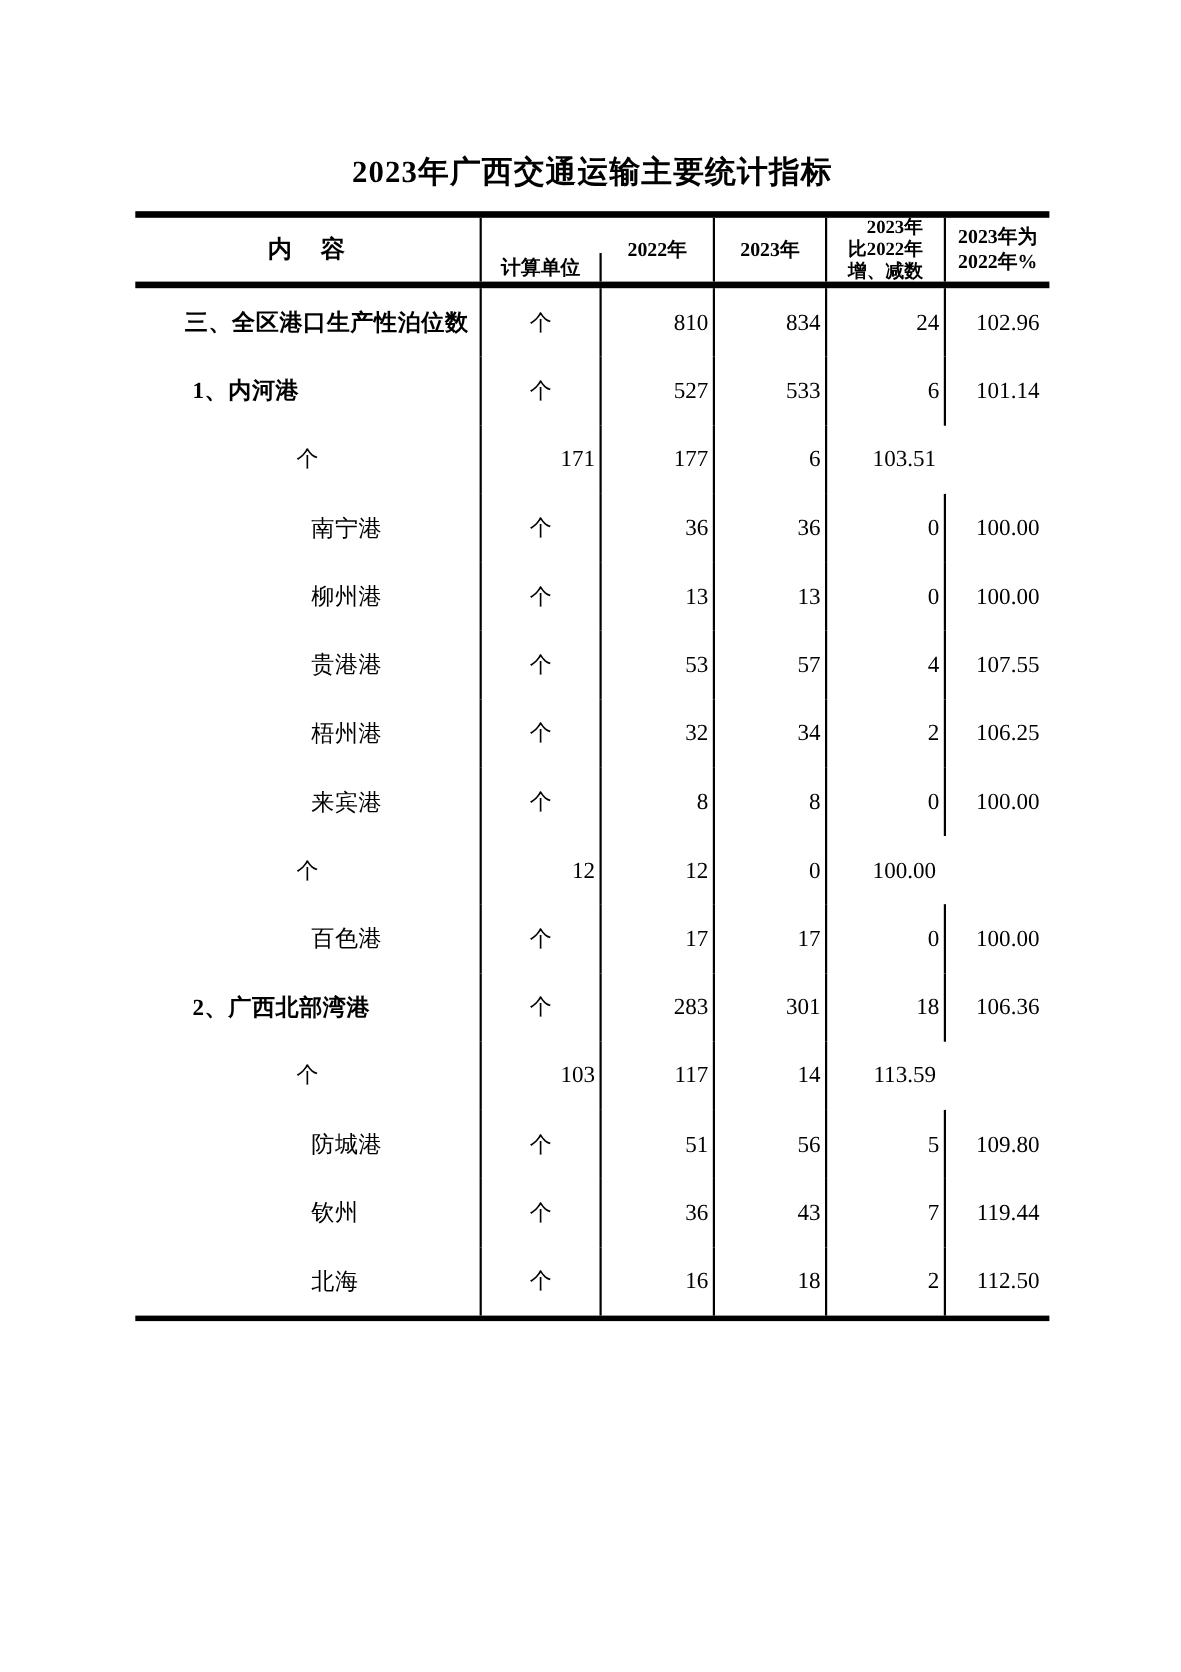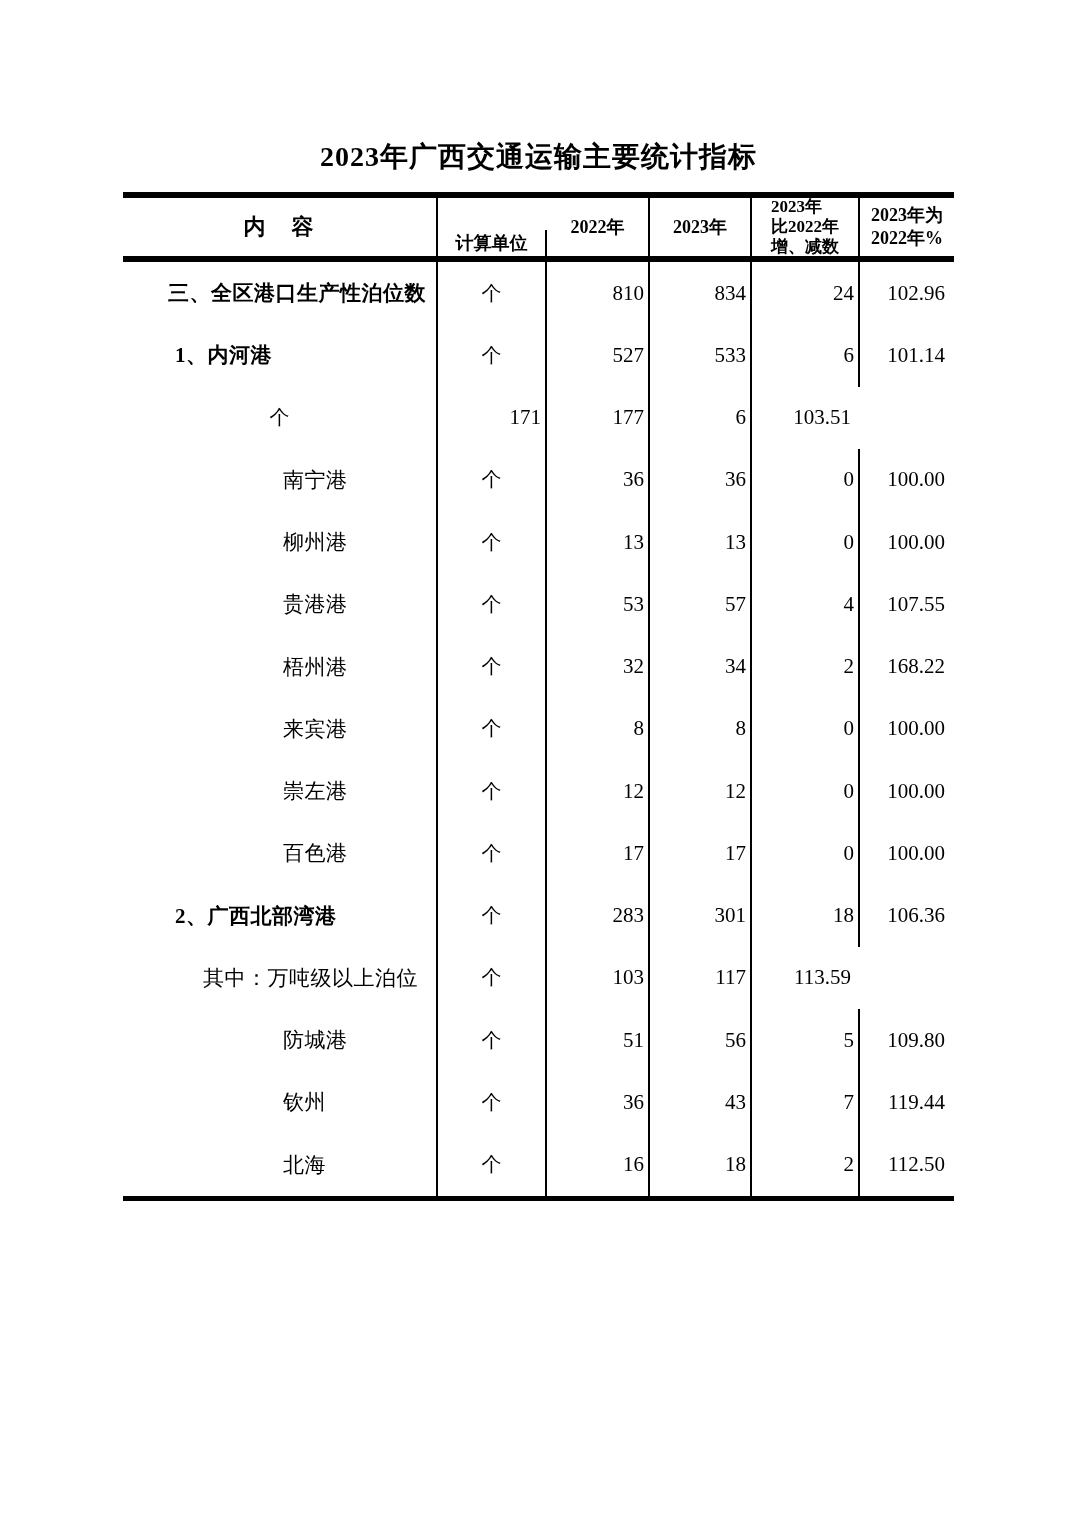--- a/index.html
+++ b/index.html
@@ -33,21 +33,21 @@
   .row.data { height: 62.26px; }
   .c {
     display: flex;
     align-items: center;
     overflow: hidden;
   }
   .c:not(:last-child) { border-right: 2px solid #000; }
   
   .hc {
     justify-content: center;
-    text-align: left;
+    text-align: right;
     font-weight: bold;
   }
   .h-content { font-size: 22px; letter-spacing: 2px; }
   .h-unit  { font-size: 18px; margin-top: 32px; }
   .h-year  { font-size: 18px; }
   .h-change { font-size: 17px; line-height: 20px; white-space: pre-line; }
   .h-ratio  { font-size: 18px; line-height: 23px; white-space: pre-line; }
   
   .c.label { font-size: 21px; justify-content: flex-start; letter-spacing: 0.5px; margin-left: 40px; }
   .c.unit  { font-size: 20px; justify-content: center; }
@@ -130,34 +130,33 @@
     <div class="c num">4</div>
     <div class="c num ratio">107.55</div>
   </div>
 
   <div class="row data">
     <div class="c label ind3">梧州港</div>
     <div class="c unit">个</div>
     <div class="c num">32</div>
     <div class="c num">34</div>
     <div class="c num">2</div>
-    <div class="c num ratio">168.22</div>
+    <div class="c num ratio">106.25</div>
   </div>
 
   <div class="row data">
     <div class="c label ind3">来宾港</div>
     <div class="c unit">个</div>
     <div class="c num">8</div>
     <div class="c num">8</div>
     <div class="c num">0</div>
     <div class="c num ratio">100.00</div>
   </div>
 
   <div class="row data">
-    <div class="c label ind3">崇左港</div>
     <div class="c unit">个</div>
     <div class="c num">12</div>
     <div class="c num">12</div>
     <div class="c num">0</div>
     <div class="c num ratio">100.00</div>
   </div>
 
   <div class="row data">
     <div class="c label ind3">百色港</div>
     <div class="c unit">个</div>
@@ -170,24 +169,24 @@
   <div class="row data">
     <div class="c label b ind1">2、广西北部湾港</div>
     <div class="c unit">个</div>
     <div class="c num">283</div>
     <div class="c num">301</div>
     <div class="c num">18</div>
     <div class="c num ratio">106.36</div>
   </div>
 
   <div class="row data">
-    <div class="c label ind2">其中：万吨级以上泊位</div>
     <div class="c unit">个</div>
     <div class="c num">103</div>
     <div class="c num">117</div>
+    <div class="c num">14</div>
     <div class="c num ratio">113.59</div>
   </div>
 
   <div class="row data">
     <div class="c label ind3">防城港</div>
     <div class="c unit">个</div>
     <div class="c num">51</div>
     <div class="c num">56</div>
     <div class="c num">5</div>
     <div class="c num ratio">109.80</div>

